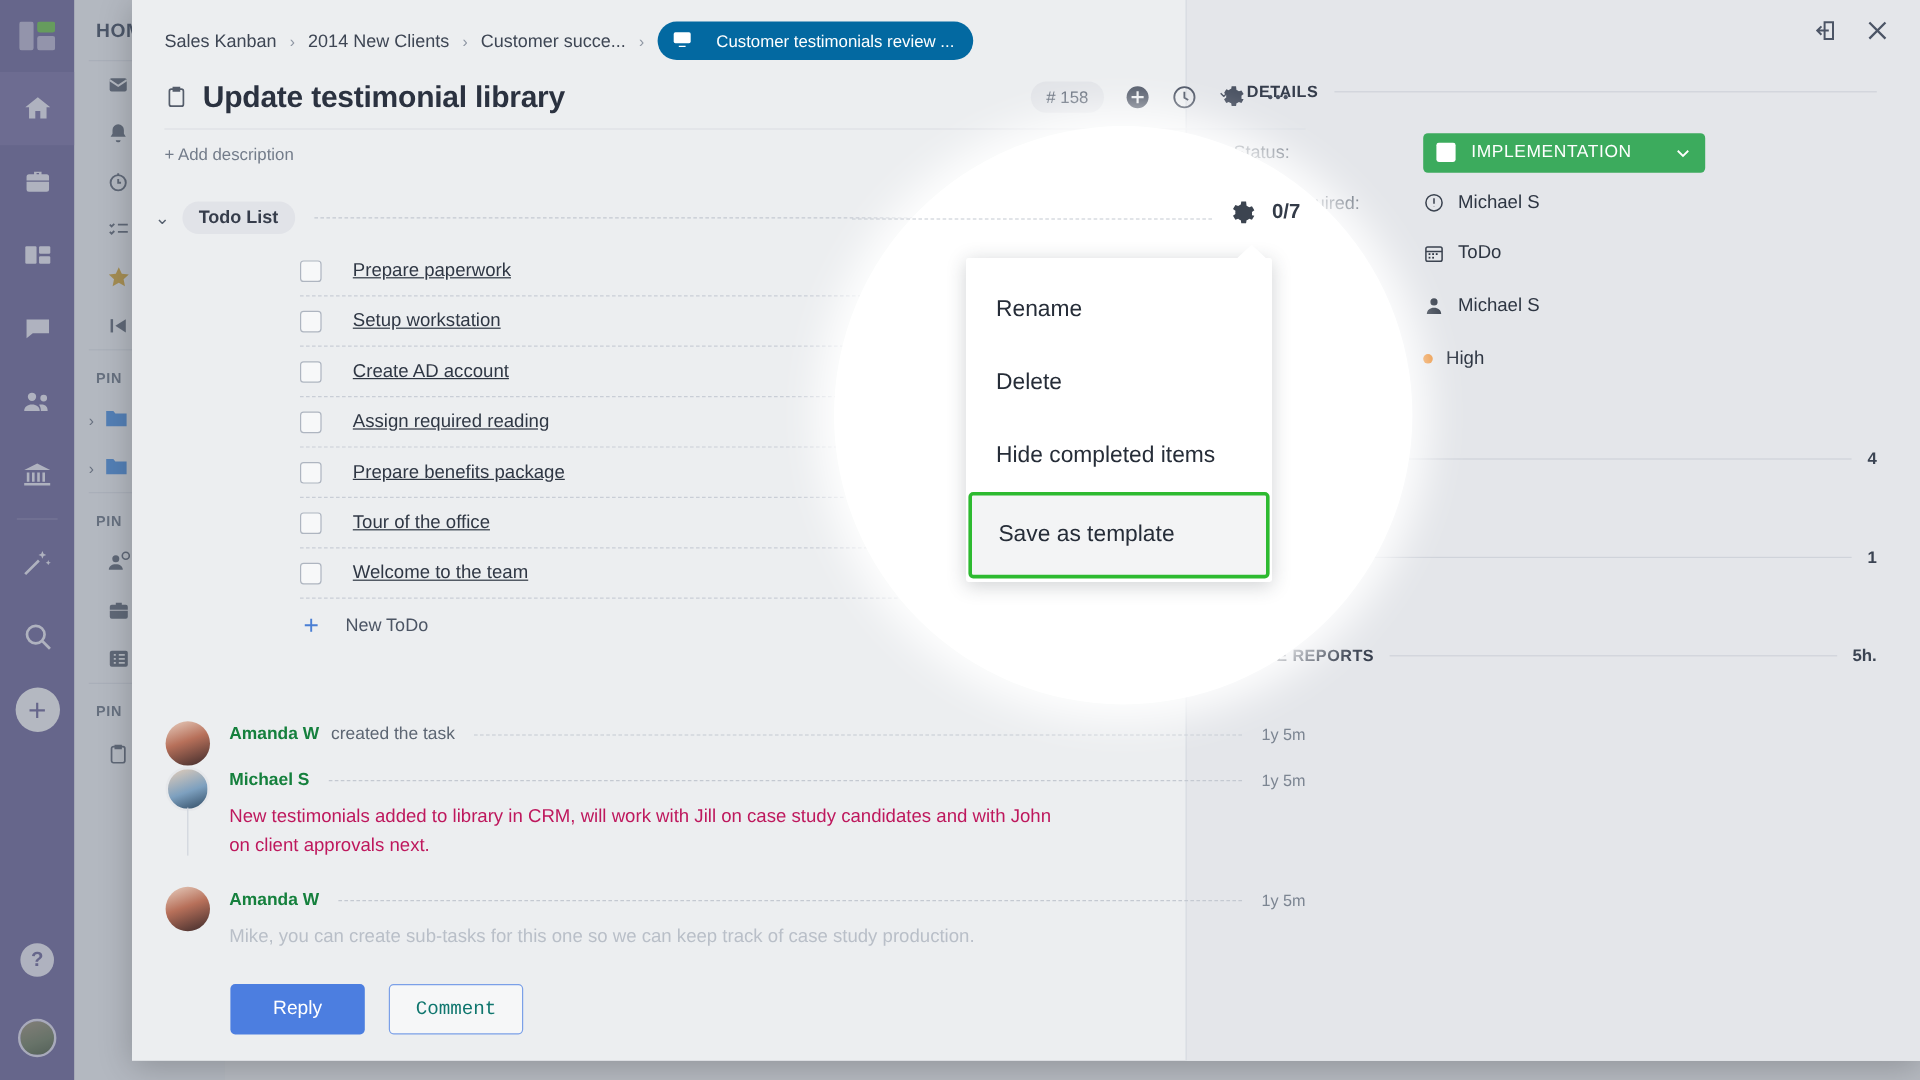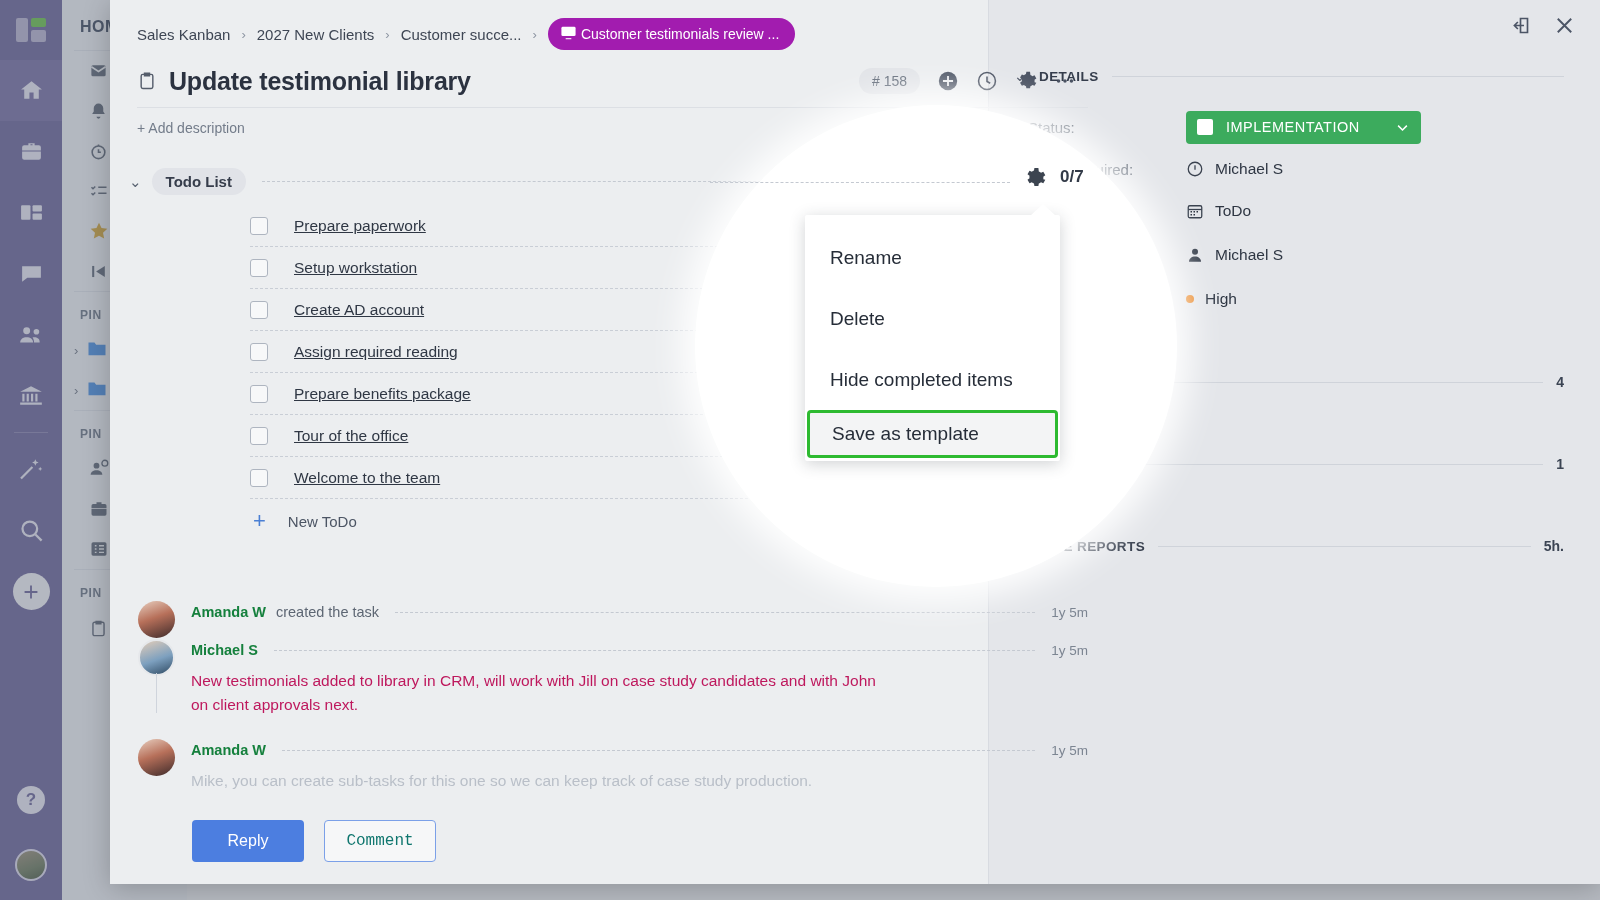--- a/index.html
+++ b/index.html
@@ -103,22 +103,22 @@
 
   .win-ctrls { position: absolute; right: 24px; top: 14px; display: flex; gap: 22px; align-items: center; }
   .win-btn { color: #4c5566; cursor: pointer; display: flex; }
 
   .breadcrumb {
     position: absolute; left: 27px; top: 18px; display: flex; align-items: center;
     gap: 11px; font-size: 15px; color: #3e4654;
   }
   .bc-sep { color: #8e96a3; font-size: 13px; }
   .bc-chip {
-    background: #a21caf; color: #fff; border-radius: 16px;
-    padding: 6px 16px 6px 12px; display: flex; align-items: center; gap: 4px;
+    background: #0369a1; color: #fff; border-radius: 16px;
+    padding: 6px 16px 6px 12px; display: flex; align-items: center; gap: 20px;
     font-size: 14px;
   }
 
   .title-row {
     position: absolute; left: 27px; top: 56px; right: 524px;
     display: flex; align-items: center; height: 50px;
   }
   .title-ico { color: #555d6b; margin-right: 12px; display: flex; }
   .page-title { font-size: 25px; font-weight: bold; color: #2b3240; letter-spacing: -.2px; }
   .title-actions { margin-left: auto; display: flex; align-items: center; gap: 17px; }
@@ -212,21 +212,21 @@
     position: absolute; left: 225px; top: -11px; width: 0; height: 0;
     border-left: 13px solid transparent; border-right: 13px solid transparent;
     border-bottom: 12px solid #fff;
   }
   .ctx-item {
     padding: 0 0 0 25px; height: 61px; display: flex; align-items: center;
     font-size: 19px; color: #262d38; cursor: pointer;
   }
   .ctx-item.highlight {
     background: #f3f4f5; border: 3px solid #2dba30; border-radius: 4px;
-    margin: 0 2px 3px 2px; padding-left: 22px; height: 48px;
+    margin: 0 2px 3px 2px; padding-left: 22px; height: 72px;
   }
 
   .gear-spot { position: absolute; left: 912px; top: 166px; color: #3c4450; }
   .count-spot { position: absolute; left: 950px; top: 167px; font-size: 17px; font-weight: bold; color: #333b48; }
   .dash-spot { position: absolute; left: 600px; top: 182px; width: 300px; border-top: 1px dashed #c4c9d1; }
 </style>
 </head>
 <body>
 
 <div id="root">
@@ -460,21 +460,21 @@
       <span class="win-btn">
         <svg width="23" height="23" viewBox="0 0 24 24" fill="none" stroke="currentColor" stroke-width="2">
             <path d="M5 5l14 14M19 5L5 19"></path>
           </svg>
       </span>
     </div>
 
     <div class="breadcrumb">
       <span>Sales Kanban</span>
       <span class="bc-sep">›</span>
-      <span>2027 New Clients</span>
+      <span>2014 New Clients</span>
       <span class="bc-sep">›</span>
       <span>Customer succe...</span>
       <span class="bc-sep">›</span>
       <span class="bc-chip">
         <span><svg width="17" height="17" viewBox="0 0 24 24" fill="currentColor">
               <rect x="2" y="4" width="20" height="13" rx="2"></rect>
               <path d="M8 20h8v1.5H8z"></path>
             </svg></span>
         <span>Customer testimonials review ...</span>
       </span>

